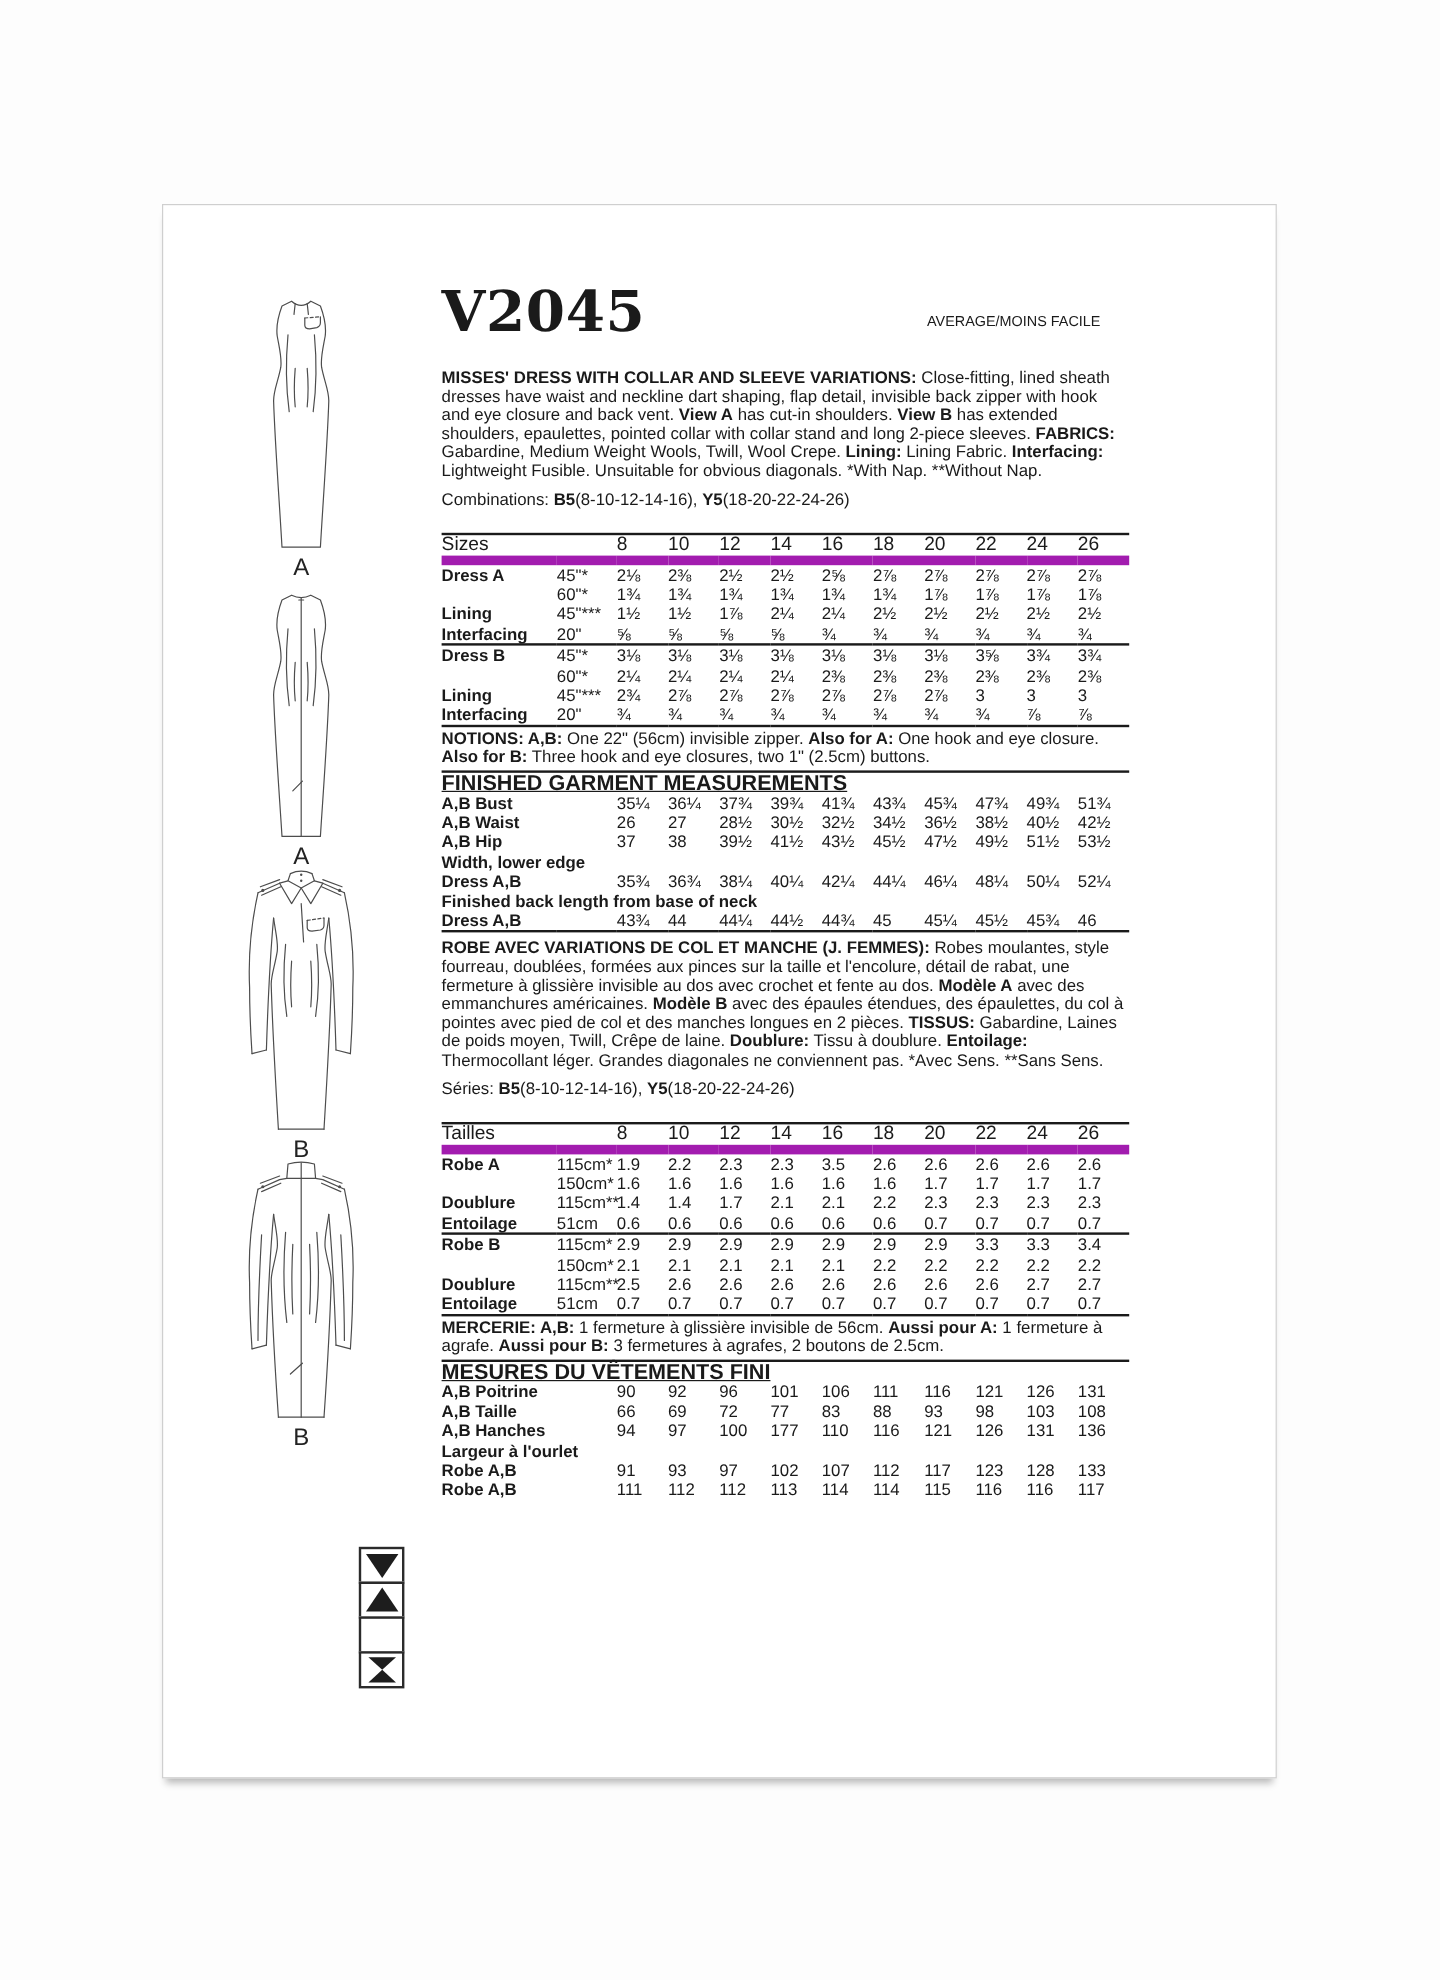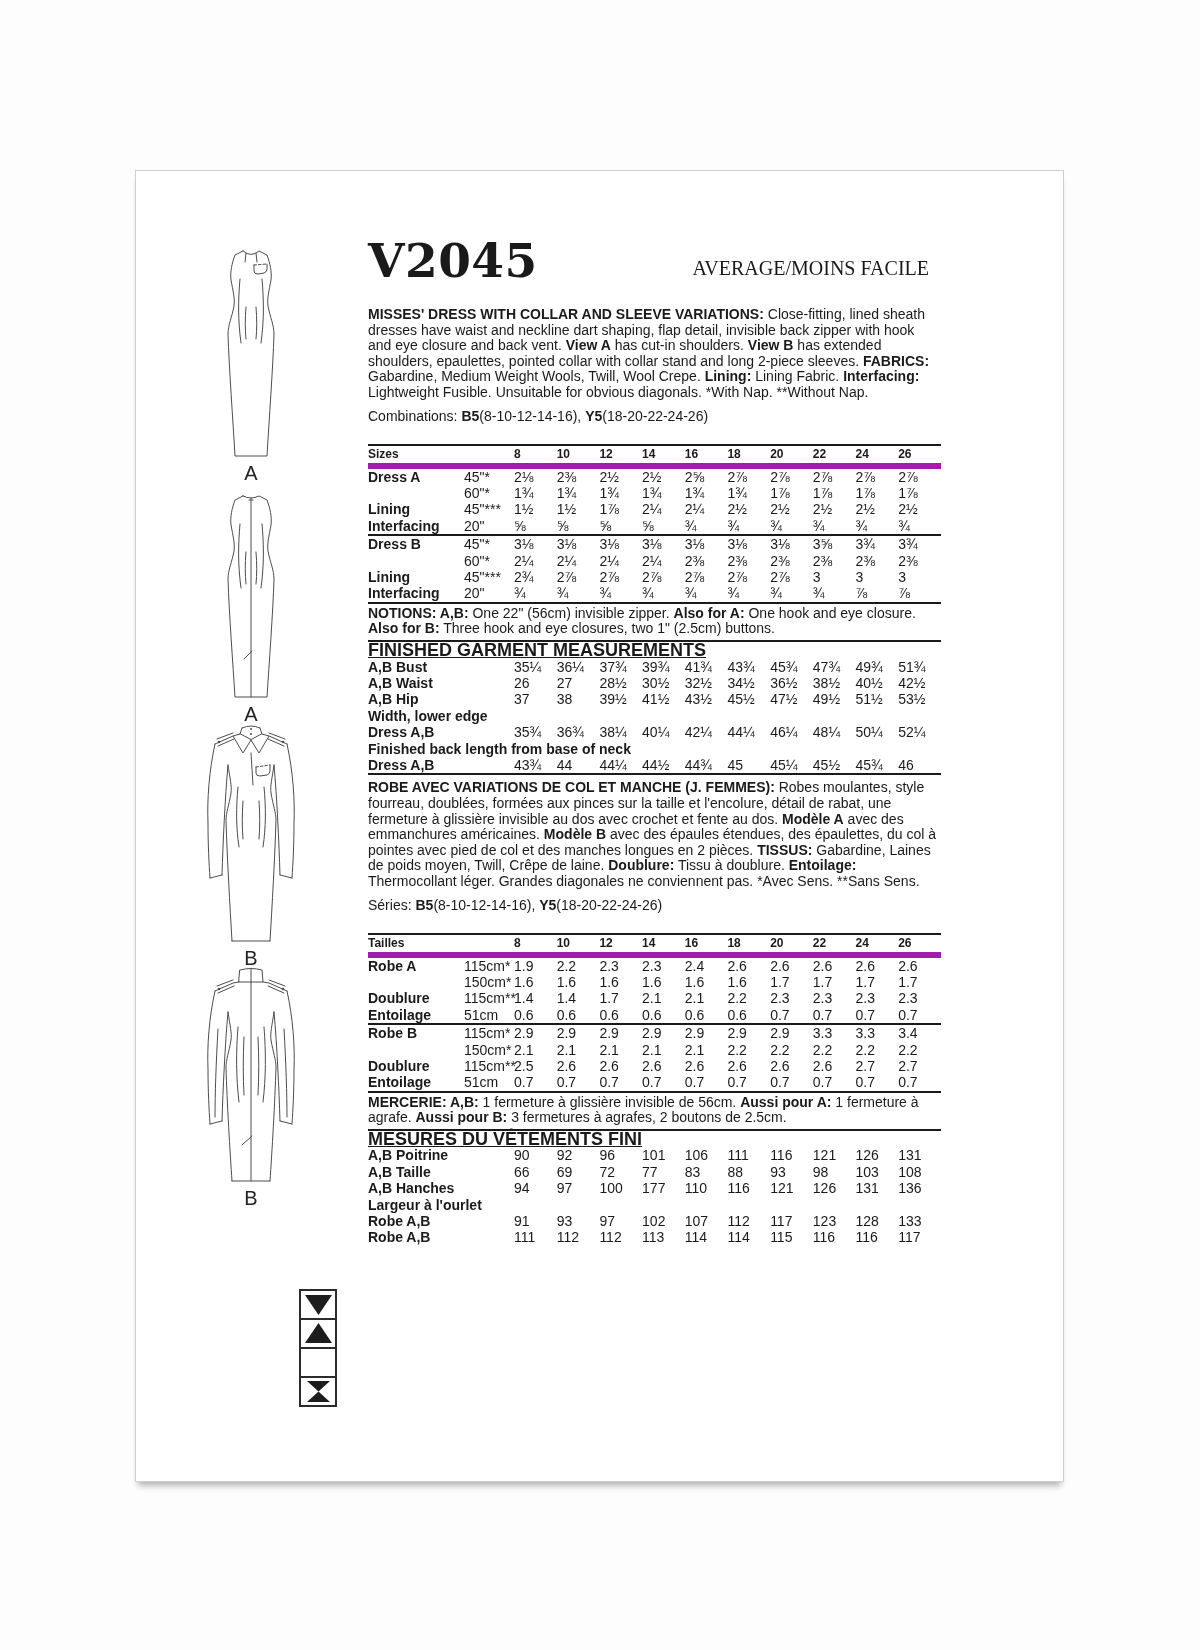--- a/index.html
+++ b/index.html
@@ -27,28 +27,28 @@
     width: 38px; height: 31px; border: 2px solid #2b2b2b; margin-top: -2px;
     display: flex; align-items: center; justify-content: center; background: #fff;
   }
   .icon-box:first-child { margin-top: 0; }
   .icon-box svg { display: block; }
   .tri { fill: #1d1d1d; }
   
   .text-col { position: absolute; left: 232px; top: 70px; width: 573px; font-size: 14px; line-height: 15.6px; }
   .title-row { display: flex; justify-content: space-between; align-items: flex-end; margin-bottom: 26px; }
   .brand { font-family: "DejaVu Serif", serif; font-size: 47px; line-height: 40px; font-weight: 700; letter-spacing: .5px; margin: 0; }
-  .difficulty { font-size: 20px; line-height: 19px; padding-bottom: 3px; margin-right: 12px; font-family: Liberation Serif, serif; }
+  .difficulty { font-size: 12px; line-height: 19px; padding-bottom: 3px; margin-right: 24px; }
   p { margin: 0; }
   .desc { margin-bottom: 8px; }
   .rule-under { border-bottom: 2px solid #1a1a1a; padding-bottom: 20px; }
   table { width: 100%; border-collapse: collapse; table-layout: fixed; font-size: 14px; line-height: 16.4px; }
   th, td { padding: 0; text-align: left; font-weight: normal; vertical-align: top; white-space: nowrap; }
   .lbl { font-weight: bold; }
-  .head-row th { font-weight: bold; border-bottom: 6px solid #a21caf; font-size: 12px; }
+  .head-row th { font-weight: normal; border-bottom: 8px solid #a21caf; font-size: 16px; }
   .group-end td { border-bottom: 2px solid #1a1a1a; }
   .c-lbl { width: 96px; } .c-sub { width: 50px; }
   .fin-title { font-weight: bold; font-size: 18px; line-height: 16.5px; text-decoration: underline; }
   .rule-bottom { border-bottom: 2px solid #1a1a1a; }
   .notions { padding: 2px 0 3px; border-bottom: 2px solid #1a1a1a; }
   .finished-en { margin-bottom: 5px; }
 </style>
 </head>
 <body>
 
@@ -428,21 +428,21 @@
             <th class="val">24</th>
             <th class="val">26</th>
           </tr>
           <tr>
             <td class="lbl">Robe A</td>
             <td class="sub">115cm*</td>
             <td class="val">1.9</td>
             <td class="val">2.2</td>
             <td class="val">2.3</td>
             <td class="val">2.3</td>
-            <td class="val">2.4</td>
+            <td class="val">3.5</td>
             <td class="val">2.6</td>
             <td class="val">2.6</td>
             <td class="val">2.6</td>
             <td class="val">2.6</td>
             <td class="val">2.6</td>
           </tr>
           <tr>
             <td class="lbl"></td>
             <td class="sub">150cm*</td>
             <td class="val">1.6</td>

